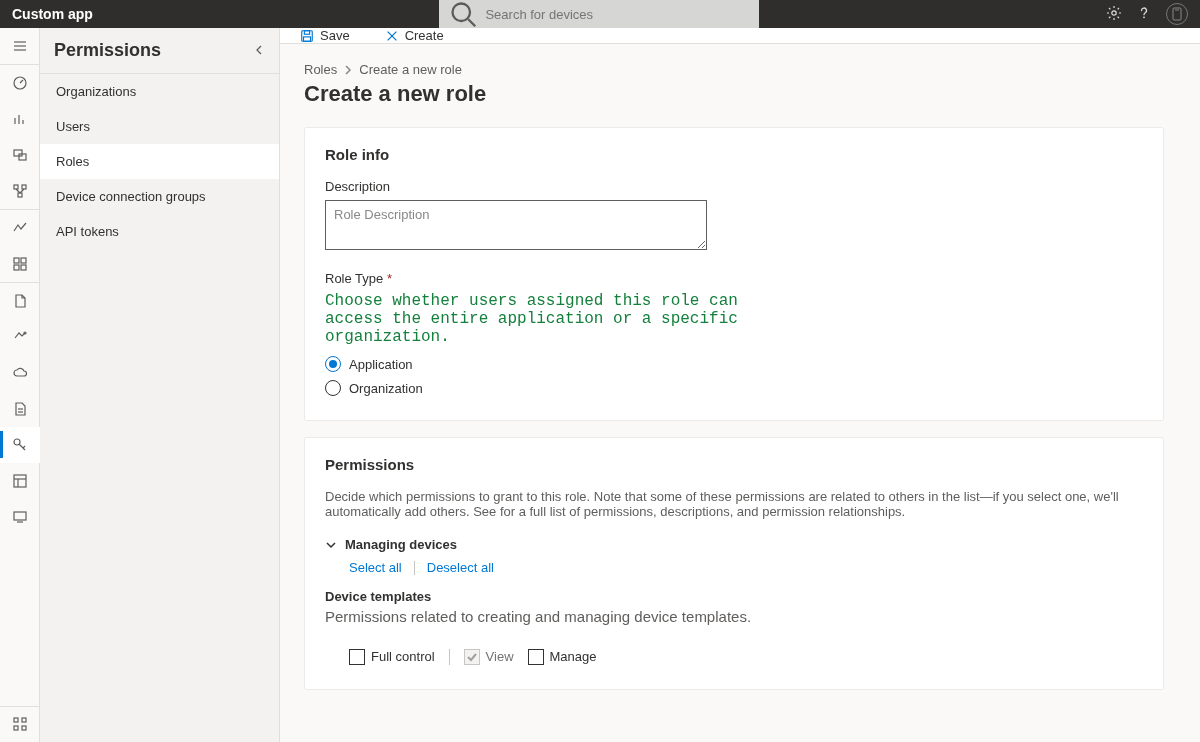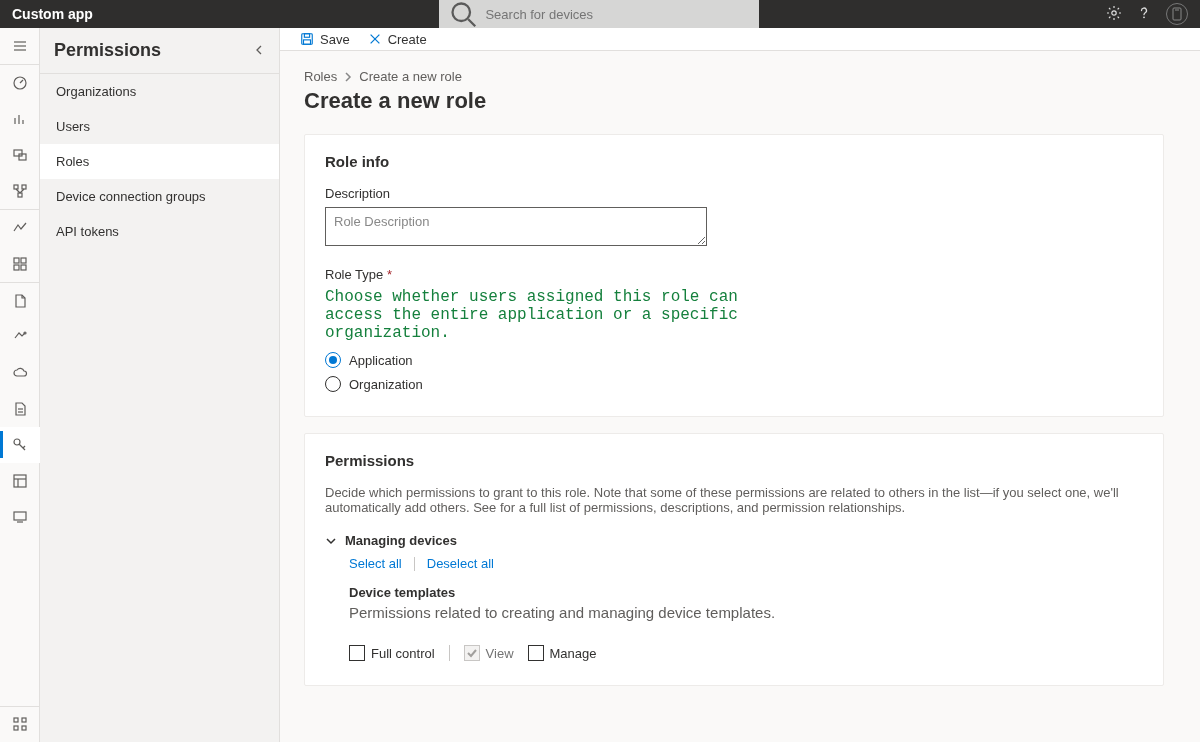--- a/index.html
+++ b/index.html
@@ -33,21 +33,21 @@
   
   .sidebar { width: 240px; background: #f3f2f1; border-right: 1px solid #e1dfdd; display: flex; flex-direction: column; }
   .sidebar-header { height: 46px; display: flex; align-items: center; justify-content: space-between; padding: 0 14px; border-bottom: 1px solid #e1dfdd; }
   .sidebar-header h2 { font-size: 18px; font-weight: 600; }
   .sidebar-nav { display: flex; flex-direction: column; }
   .sidebar-nav .nav-link { padding: 10px 16px; font-size: 13px; cursor: pointer; }
   .sidebar-nav .nav-link.active { background: #fff; }
 
   
   .content { flex: 1; display: flex; flex-direction: column; overflow: auto; }
-  .cmdbar { height: 36px; border-bottom: 1px solid #e1dfdd; background: #fff; display: flex; align-items: center; padding: 0 20px; gap: 18px; }
+  .cmdbar { height: 36px; border-bottom: 1px solid #e1dfdd; background: #fff; display: flex; align-items: center; padding: 0 20px; gap: 35px; }
   .cmd { display: inline-flex; align-items: center; gap: 6px; font-size: 13px; color: #333; cursor: pointer; }
   .cmd svg { width: 14px; height: 14px; }
   .cmd.save svg { stroke: #0078d4; fill: none; stroke-width: 1.3; }
   .cmd.cancel svg { stroke: #0078d4; stroke-width: 1.5; fill: none; }
 
   .scroll { padding: 18px 24px 40px; }
   .breadcrumb { font-size: 13px; color: #605e5c; display: flex; align-items: center; gap: 6px; }
   .breadcrumb .crumb-link { color: #605e5c; cursor: pointer; }
   .breadcrumb svg { width: 10px; height: 10px; stroke: #888; fill: none; stroke-width: 1.5; }
   h1.page-title { font-size: 22px; font-weight: 600; margin-top: 4px; margin-bottom: 20px; }
@@ -55,41 +55,41 @@
   .card { background: #fff; border: 1px solid #edebe9; border-radius: 2px; padding: 18px 20px 24px; margin-bottom: 16px; max-width: 860px; }
   .card h3 { font-size: 15px; font-weight: 600; margin-bottom: 16px; }
 
   .field { margin-bottom: 18px; max-width: 382px; }
   .field-label { font-size: 13px; color: #323130; margin-bottom: 6px; display: block; }
   .req { color: #a4262c; }
   .text-input-wrap { position: relative; }
   .text-input { width: 100%; height: 26px; border: 1px solid #0078d4; outline: none; padding: 0 28px 0 8px; font-size: 13px; }
   .clear-btn { position: absolute; right: 4px; top: 50%; transform: translateY(-50%); width: 18px; height: 18px; display: flex; align-items: center; justify-content: center; cursor: pointer; }
   .clear-btn svg { width: 10px; height: 10px; stroke: #666; stroke-width: 1.4; fill: none; }
-  .textarea { width: 100%; height: 39px; border: 1px solid #605e5c; outline: none; padding: 6px 8px; font-size: 13px; resize: both; font-family: inherit; }
+  .textarea { width: 100%; height: 50px; border: 1px solid #605e5c; outline: none; padding: 6px 8px; font-size: 13px; resize: both; font-family: inherit; }
   .textarea::placeholder { color: #888; }
   .desc-text { font-size: 16px; color: #15803d; margin: 4px 0 10px; max-width: 420px; font-family: Liberation Mono, monospace; }
 
   .radio-group { display: flex; flex-direction: column; gap: 8px; margin-top: 8px; }
   .radio { display: flex; align-items: center; gap: 8px; font-size: 13px; cursor: pointer; }
   .radio .dot { width: 16px; height: 16px; border: 1px solid #323130; border-radius: 50%; display: flex; align-items: center; justify-content: center; }
   .radio.checked .dot { border-color: #0078d4; }
   .radio.checked .dot::after { content: ""; width: 8px; height: 8px; background: #0078d4; border-radius: 50%; }
 
   .perm-desc { font-size: 13px; color: #605e5c; margin-bottom: 18px; }
   .perm-section-head { display: flex; align-items: center; gap: 8px; font-size: 13px; font-weight: 600; margin-bottom: 8px; cursor: pointer; }
   .perm-section-head svg { width: 12px; height: 12px; stroke: #323130; fill: none; stroke-width: 1.5; }
   .perm-links { display: flex; align-items: center; gap: 12px; font-size: 13px; margin-left: 24px; margin-bottom: 14px; }
   .perm-links a { color: #0078d4; cursor: pointer; }
   .perm-links .divider { width: 1px; height: 14px; background: #c8c6c4; }
-  .perm-sub { margin-left: 24px; }
+  .perm-sub { }
   .perm-sub h4 { font-size: 13px; font-weight: 600; margin-bottom: 4px; }
   .perm-sub p { font-size: 15px; color: #605e5c; margin-bottom: 24px; }
   .check-row { display: flex; align-items: center; gap: 14px; margin-left: 24px; }
-  .chk { display: inline-flex; align-items: center; gap: 6px; font-size: 13px; cursor: pointer; }
+  .chk { display: inline-flex; align-items: flex-start; gap: 6px; font-size: 13px; cursor: pointer; }
   .chk .box { width: 16px; height: 16px; border: 1px solid #323130; display: flex; align-items: center; justify-content: center; }
   .chk.disabled .box { border-color: #c8c6c4; background: #f3f2f1; }
   .chk.disabled .box svg { stroke: #a19f9d; }
   .chk.disabled { color: #737373; cursor: default; }
   .chk .box svg { width: 10px; height: 10px; stroke-width: 2; fill: none; }
   .check-row .divider { width: 1px; height: 16px; background: #c8c6c4; }
 </style>
 </head>
 <body>
 

